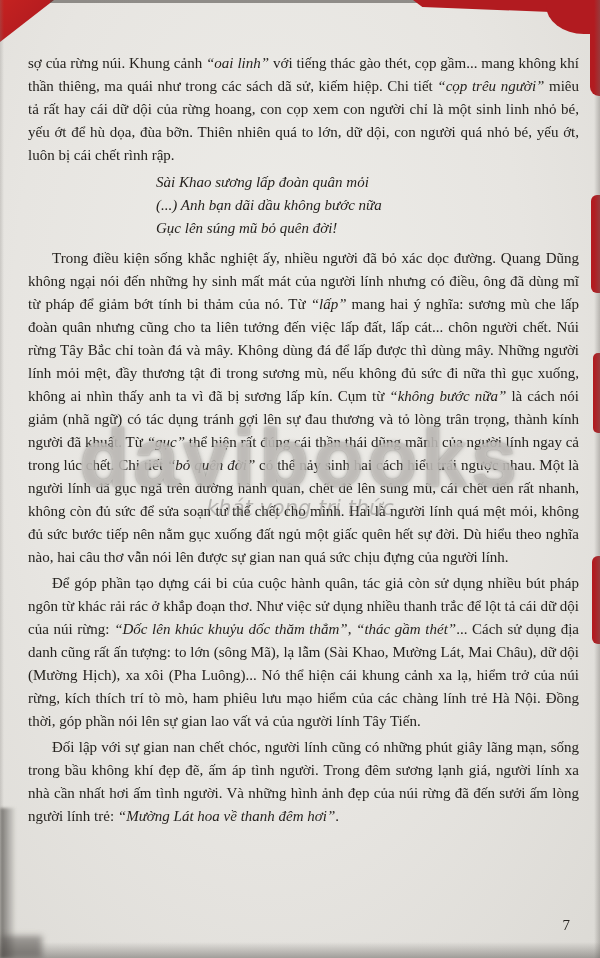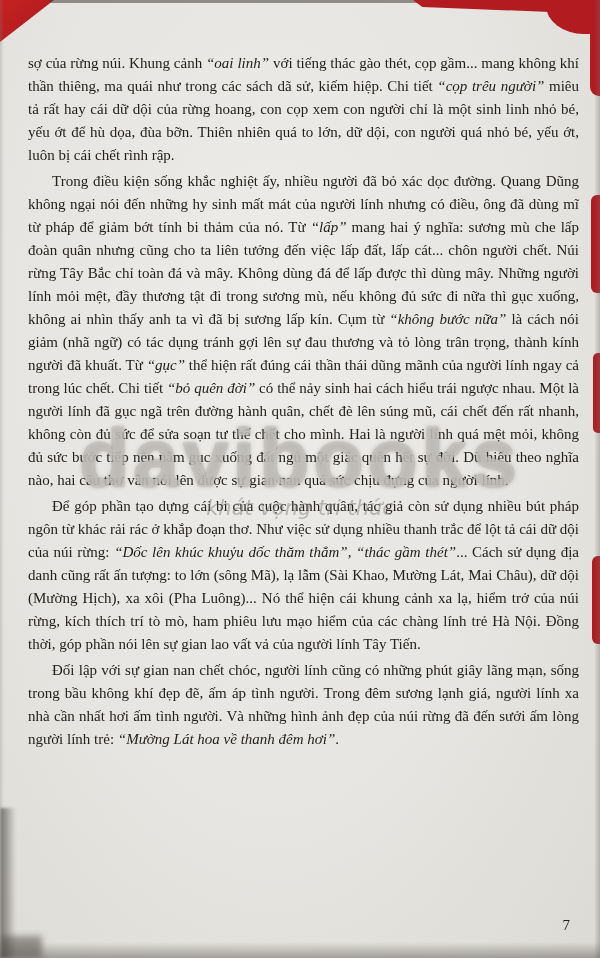--- a/index.html
+++ b/index.html
@@ -99,20 +99,25 @@
   <div class="art bl-corner"></div>
   <div class="art left-shade"></div>
 
   <div class="watermark">
     <div class="watermark-title">davibooks</div>
     <div class="watermark-sub">khát vọng tri thức</div>
   </div>
 
   <div class="content">
       <p class="para"><span>sợ của rừng núi. Khung cảnh </span><span class="i">“oai linh”</span><span> với tiếng thác gào thét, cọp gầm... mang không khí thần thiêng, ma quái như trong các sách dã sử, kiếm hiệp. Chi tiết </span><span class="i">“cọp trêu người”</span><span> miêu tả rất hay cái dữ dội của rừng hoang, con cọp xem con người chỉ là một sinh linh nhỏ bé, yếu ớt để hù dọa, đùa bỡn. Thiên nhiên quá to lớn, dữ dội, con người quá nhỏ bé, yếu ớt, luôn bị cái chết rình rập.</span></p>
+      <div class="verse">
+        <div>Sài Khao sương lấp đoàn quân mỏi</div>
+        <div>(...) Anh bạn dãi dầu không bước nữa</div>
+        <div>Gục lên súng mũ bỏ quên đời!</div>
+      </div>
       <p class="para indent"><span>Trong điều kiện sống khắc nghiệt ấy, nhiều người đã bỏ xác dọc đường. Quang Dũng không ngại nói đến những hy sinh mất mát của người lính nhưng có điều, ông đã dùng mĩ từ pháp để giảm bớt tính bi thảm của nó. Từ </span><span class="i">“lấp”</span><span> mang hai ý nghĩa: sương mù che lấp đoàn quân nhưng cũng cho ta liên tưởng đến việc lấp đất, lấp cát... chôn người chết. Núi rừng Tây Bắc chỉ toàn đá và mây. Không dùng đá để lấp được thì dùng mây. Những người lính mỏi mệt, đầy thương tật đi trong sương mù, nếu không đủ sức đi nữa thì gục xuống, không ai nhìn thấy anh ta vì đã bị sương lấp kín. Cụm từ </span><span class="bi">“không bước nữa”</span><span> là cách nói giảm (nhã ngữ) có tác dụng tránh gợi lên sự đau thương và tỏ lòng trân trọng, thành kính người đã khuất. Từ </span><span class="i">“gục”</span><span> thể hiện rất đúng cái thần thái dũng mãnh của người lính ngay cả trong lúc chết. Chi tiết </span><span class="bi">“bỏ quên đời”</span><span> có thể nảy sinh hai cách hiểu trái ngược nhau. Một là người lính đã gục ngã trên đường hành quân, chết đè lên súng mũ, cái chết đến rất nhanh, không còn đủ sức để sửa soạn tư thế chết cho mình. Hai là người lính quá mệt mỏi, không đủ sức bước tiếp nên nằm gục xuống đất ngủ một giấc quên hết sự đời. Dù hiểu theo nghĩa nào, hai câu thơ vẫn nói lên được sự gian nan quá sức chịu đựng của người lính.</span></p>
       <p class="para indent"><span>Để góp phần tạo dựng cái bi của cuộc hành quân, tác giả còn sử dụng nhiều bút pháp ngôn từ khác rải rác ở khắp đoạn thơ. Như việc sử dụng nhiều thanh trắc để lột tả cái dữ dội của núi rừng: </span><span class="bi">“Dốc lên khúc khuỷu dốc thăm thẳm”</span><span>, </span><span class="bi">“thác gầm thét”</span><span>... Cách sử dụng địa danh cũng rất ấn tượng: to lớn (sông Mã), lạ lẫm (Sài Khao, Mường Lát, Mai Châu), dữ dội (Mường Hịch), xa xôi (Pha Luông)... Nó thể hiện cái khung cảnh xa lạ, hiểm trở của núi rừng, kích thích trí tò mò, ham phiêu lưu mạo hiểm của các chàng lính trẻ Hà Nội. Đồng thời, góp phần nói lên sự gian lao vất vả của người lính Tây Tiến.</span></p>
       <p class="para indent"><span>Đối lập với sự gian nan chết chóc, người lính cũng có những phút giây lãng mạn, sống trong bầu không khí đẹp đẽ, ấm áp tình người. Trong đêm sương lạnh giá, người lính xa nhà cần nhất hơi ấm tình người. Và những hình ảnh đẹp của núi rừng đã đến sưởi ấm lòng người lính trẻ: </span><span class="bi">“Mường Lát hoa về thanh đêm hơi”</span><span>.</span></p>
     </div>
 
   <div class="page-number">7</div>
 
 </div>
 
 </body></html>

